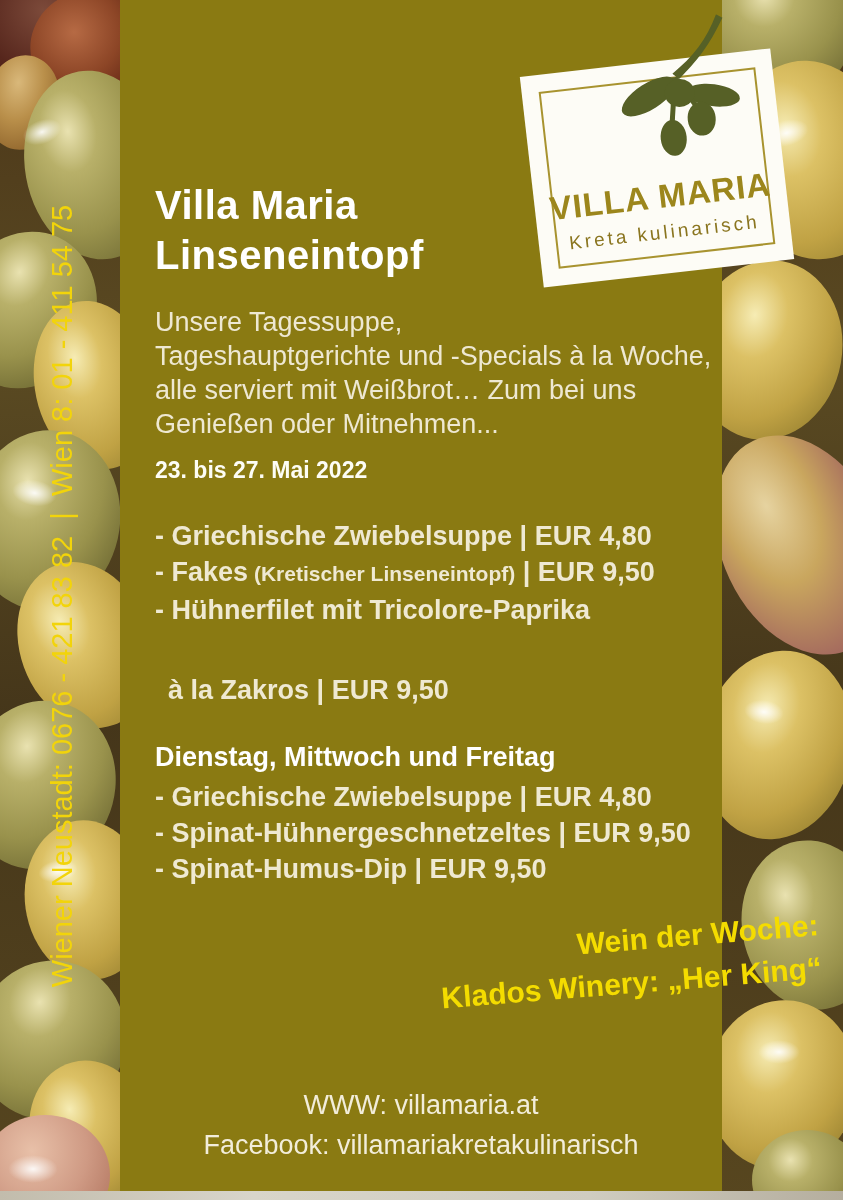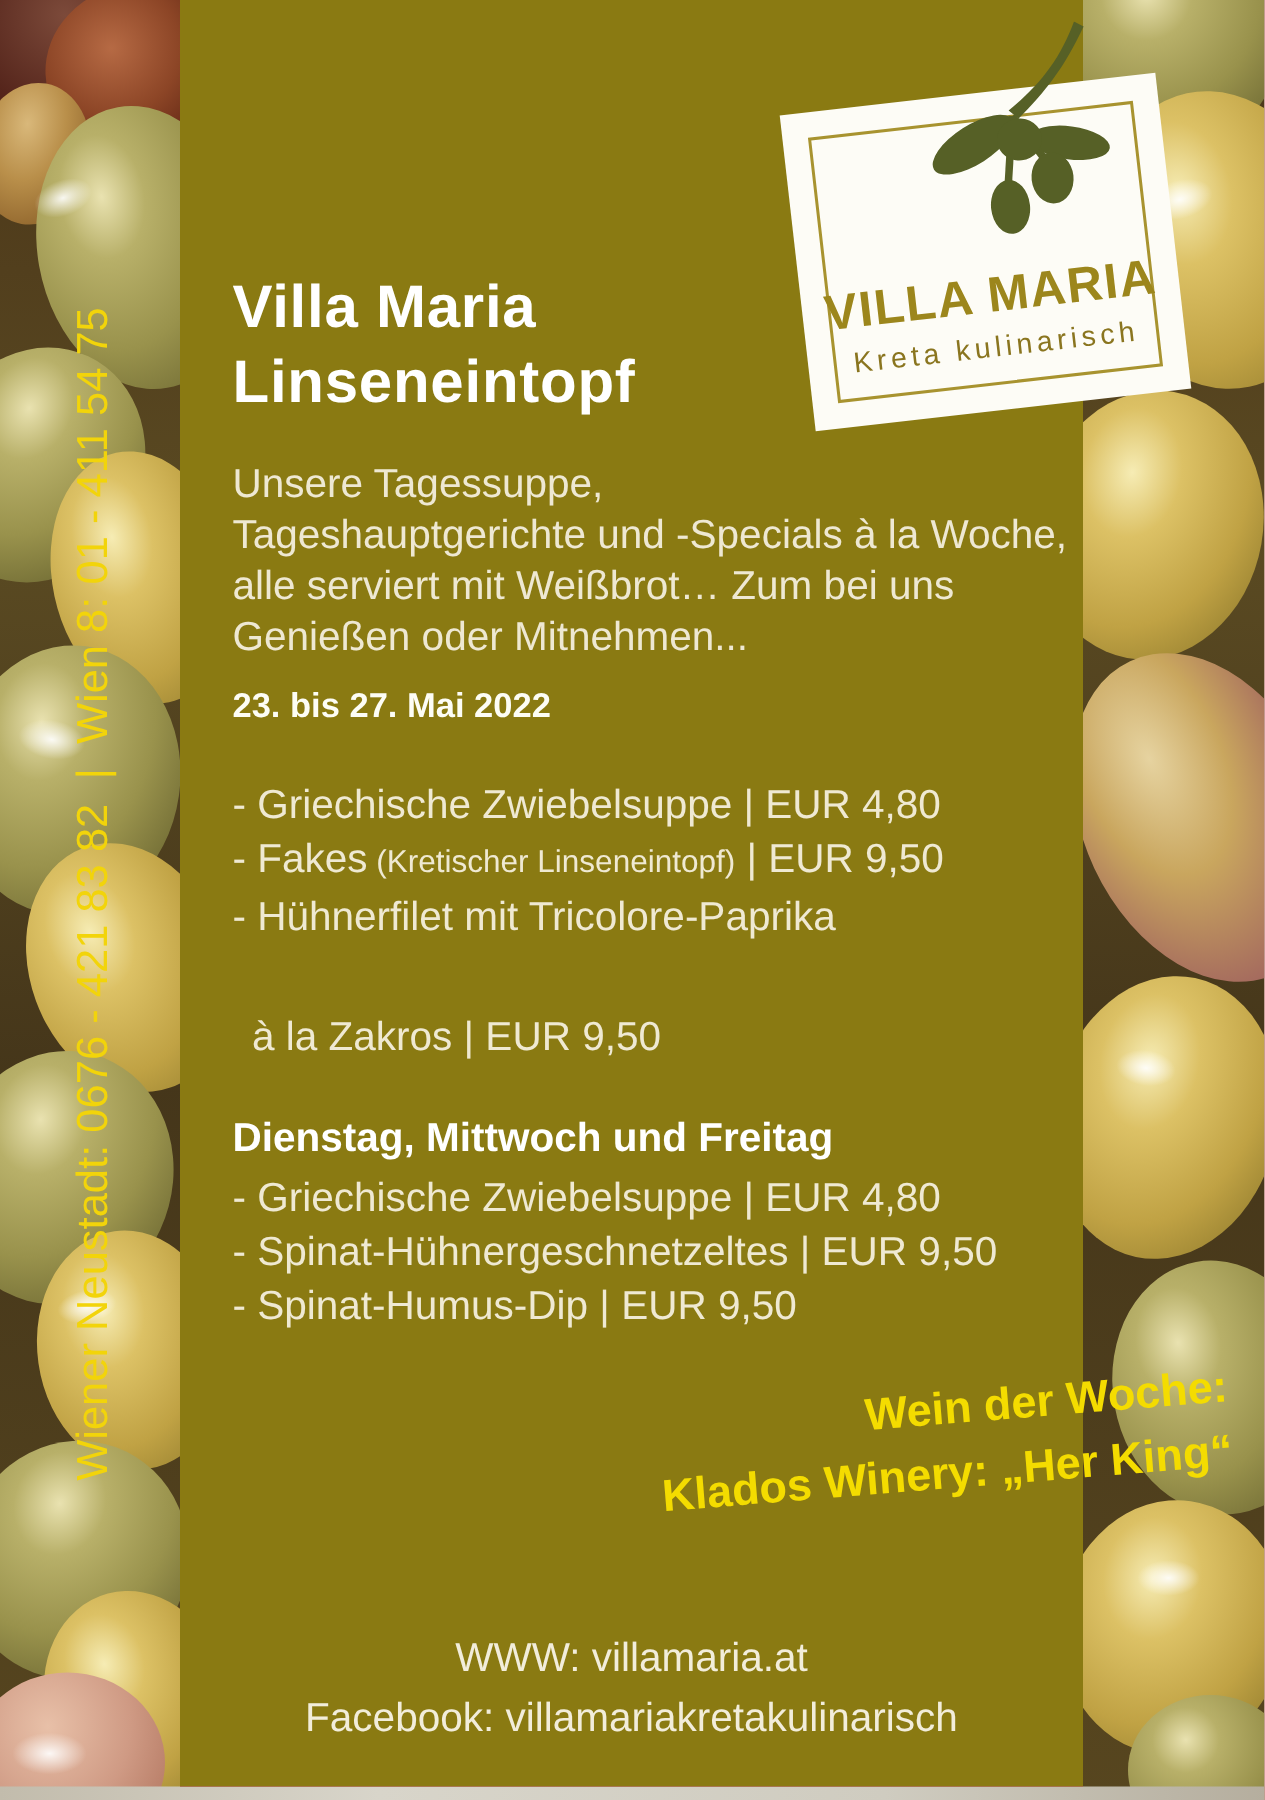--- a/index.html
+++ b/index.html
@@ -1,18 +1,18 @@
 <!DOCTYPE html>
 <html><head>
 <meta charset="utf-8">
 <style>
   html,body{margin:0;padding:0;background:#ffffff;}
   .poster{
     position:relative;width:843px;height:1200px;overflow:hidden;
-    background:#be185d;
+    background:#0f766e;
     font-family:"Liberation Sans",sans-serif;
   }
   
   .strip{position:absolute;top:0;height:1200px;overflow:hidden;background:
     linear-gradient(180deg,#4a3418 0%,#5a4a22 30%,#45361a 60%,#57461f 100%);}
   .strip-left{left:0;width:120px;}
   .strip-right{left:722px;width:121px;}
   .ov{position:absolute;border-radius:50%;}
   .ov.g{background:radial-gradient(ellipse at 35% 30%, #e9e2b0 0%, #b8b069 22%, #99924c 55%, #6f6a33 85%, #55511f 100%);}
   .ov.y{background:radial-gradient(ellipse at 38% 32%, #f6ecb4 0%, #dcc165 25%, #c0a244 60%, #8f7a2c 92%);}
@@ -26,21 +26,21 @@
   .bottom-edge{position:absolute;left:0;top:1191px;width:843px;height:9px;
     background:linear-gradient(90deg,#c2bcac,#d8d5ca 30%,#cfccc0 70%,#b5ae9e);}
   
   .panel{position:absolute;left:120px;top:0;width:602px;height:1191px;background:#8a7a12;}
   .title{position:absolute;left:35px;top:180px;color:#ffffff;font-size:40px;font-weight:bold;line-height:50px;letter-spacing:0.5px;}
   .intro{position:absolute;left:35px;top:305px;color:#eee8d2;font-size:27px;line-height:34px;}
   .week{position:absolute;left:35px;top:457px;color:#fdfdf5;font-size:23px;font-weight:bold;}
   .menu{position:absolute;left:35px;top:518px;width:560px;}
   .menu-section + .menu-section{margin-top:30px;}
   .section-heading{color:#ffffff;font-size:27px;font-weight:bold;line-height:38px;margin-bottom:3px;}
-  .menu-item{color:#efe9d2;font-size:27px;line-height:36px;white-space:nowrap;}
+  .menu-item{color:#efe9d2;font-size:27px;line-height:36px;white-space:nowrap;font-weight:bold;}
   .menu-item.indent{padding-left:13px;margin-top:44px;}
   .mi-note{font-size:21px;}
   .footer{position:absolute;left:0;top:1085px;width:602px;text-align:center;color:#f2edda;font-size:27px;line-height:40px;}
   
   .wine{position:absolute;left:360px;top:903px;width:460px;text-align:right;
     transform:rotate(-4.6deg);transform-origin:100% 50%;
     color:#f4dc00;font-size:30px;font-weight:bold;line-height:43px;z-index:6;}
   
   .vcontact{position:absolute;left:-368px;top:578px;width:860px;height:36px;
     transform:rotate(-90deg);text-align:center;white-space:pre;

